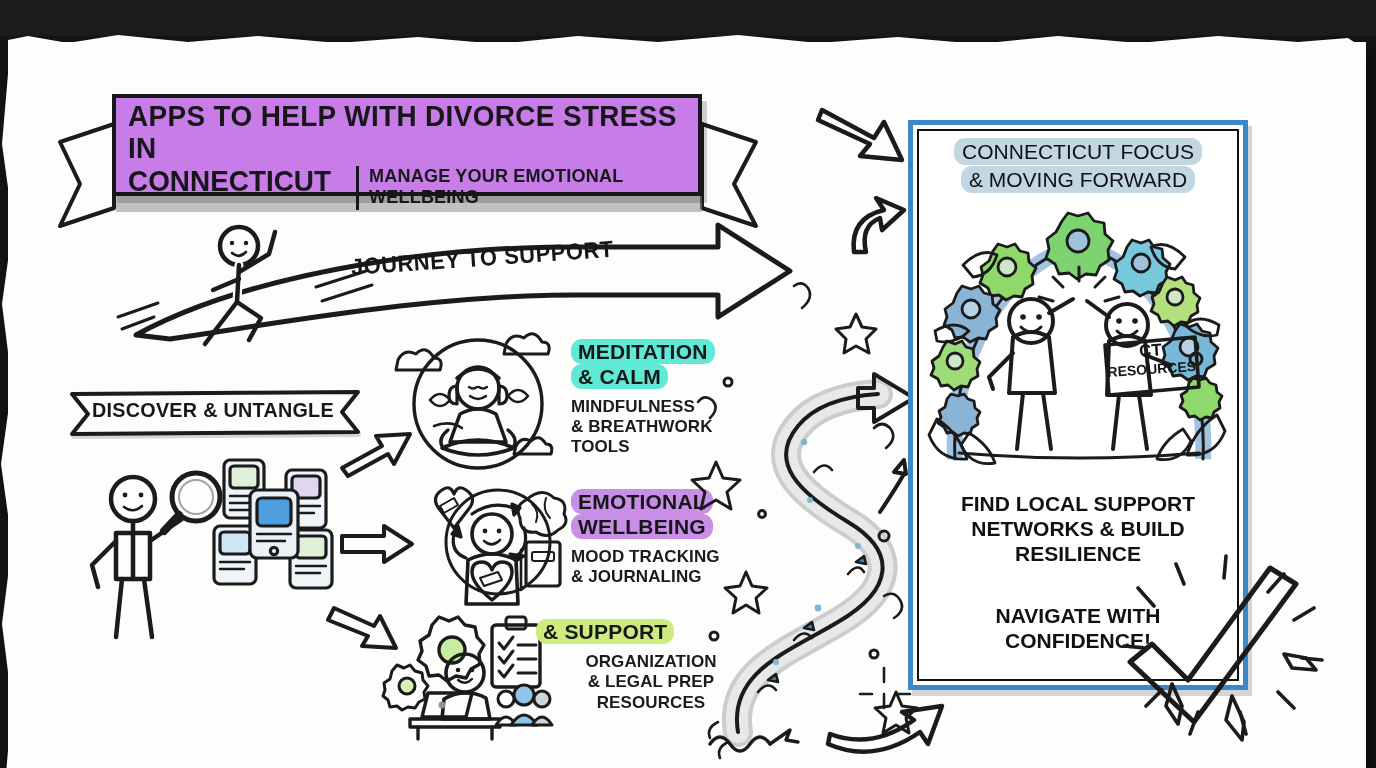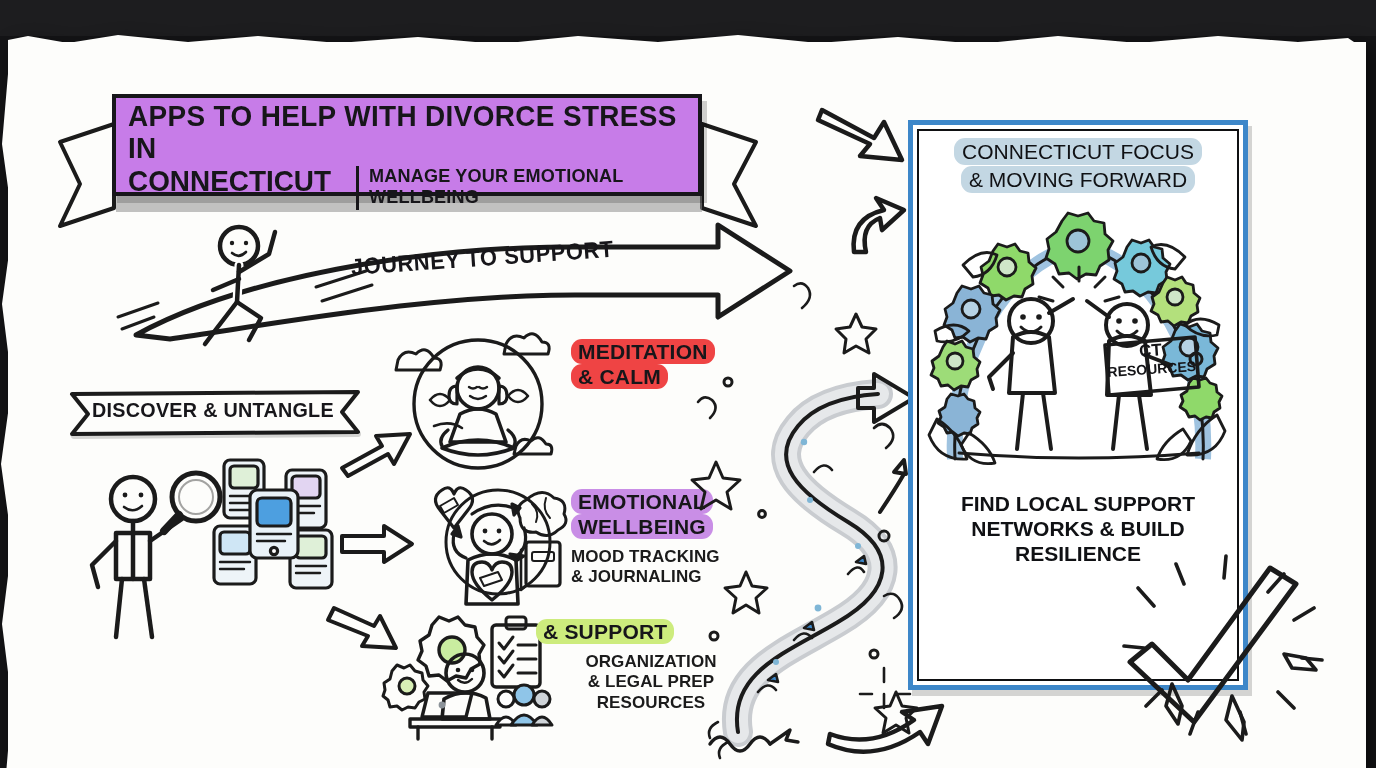--- a/index.html
+++ b/index.html
@@ -42,21 +42,21 @@
     font-family:"Liberation Sans Narrow","Liberation Sans",sans-serif;transform:scaleX(.94);transform-origin:left center;}
 
   
   .topic{position:absolute;}
   .topic .hl{
     display:inline;font-size:21px;font-weight:bold;color:#17161a;line-height:1.18;
     font-family:"Liberation Sans Narrow","Liberation Sans",sans-serif;
     padding:1px 7px;border-radius:11px;box-decoration-break:clone;-webkit-box-decoration-break:clone;
     letter-spacing:.2px;
   }
-  .hl-blue{background:#ef4444;}
+  .hl-blue{background:#5eead4;}
   .hl-purple{background:#c98ee6;}
   .hl-green{background:#cdec7d;}
   .topic .sub{
     margin-top:7px;font-size:17px;font-weight:bold;color:#1b1b1b;line-height:1.2;
     font-family:"Liberation Sans Narrow","Liberation Sans",sans-serif;letter-spacing:.1px;
   }
 
   
   .marker{position:absolute;font-weight:bold;color:#17161a;
     font-family:"Liberation Sans Narrow","Liberation Sans",sans-serif;line-height:1.16;}
@@ -204,20 +204,25 @@
       <path d="M67,48 q21,-18 42,0" class="ink" stroke-width="3.6"></path>
       <path d="M79,57 q4,3 8,0 M89,57 q4,3 8,0" class="ink" stroke-width="2.4"></path>
       <path d="M80,66 q8,6 16,0" class="ink" stroke-width="2.4"></path>
       <path d="M70,84 q18,-10 36,0 L116,112 L60,112 Z" fill="#fff" class="ink" stroke-width="3.6"></path>
       <path d="M52,118 q36,-16 72,0 q-36,14 -72,0 Z" fill="#fff" class="ink" stroke-width="3.6"></path>
       <path d="M58,100 q-10,8 -6,16 M118,100 q10,8 6,16" class="ink" stroke-width="3.4"></path>
     </svg>
     <div class="topic" style="left:563px;top:298px;width:160px;">
       <div><span class="hl hl-blue">MEDITATION</span></div>
       <div><span class="hl hl-blue">&amp; CALM</span></div>
+      <div class="sub">
+        <div>MINDFULNESS</div>
+        <div>&amp; BREATHWORK</div>
+        <div>TOOLS</div>
+      </div>
     </div>
 
     <svg class="abs" style="left:420px;top:438px;" width="150" height="124">
       <circle cx="70" cy="62" r="52" fill="#c085e0" class="ink" stroke-width="3"></circle>
       <path d="M12,30 q-10,-12 2,-20 q8,-6 12,4 q4,-10 12,-4 q12,8 2,20 L26,48 Z" fill="#bf86e0" class="ink" stroke-width="3.2"></path>
       <path d="M12,26 l14,-8 l4,7 l-14,8 Z" fill="#f2eede" class="ink" stroke-width="2"></path>
       <path d="M98,20 q16,-14 28,-2 q14,2 10,16 q6,10 -6,16 q-10,10 -22,2 q-16,2 -16,-14 q-6,-12 6,-18 Z" fill="#c49ae8" class="ink" stroke-width="3"></path>
       <path d="M104,24 q8,8 4,18 M118,18 q-4,12 4,20" class="ink" stroke-width="2"></path>
       <g class="ink" stroke-width="3.2">
         <path d="M44,34 q20,-14 42,-6" fill="none"></path>
@@ -451,20 +456,24 @@
           <div style="font-size:17px;font-weight:bold;color:#141417;font-family:'Liberation Sans Narrow','Liberation Sans',sans-serif;">CT</div>
           <div style="font-size:14px;font-weight:bold;color:#141417;font-family:'Liberation Sans Narrow','Liberation Sans',sans-serif;">RESOURCES</div>
         </div>
       </div>
 
       <div class="panel-body" style="top:366px;font-size:21px;line-height:1.2;text-align:center;">
         <div>FIND LOCAL SUPPORT</div>
         <div>NETWORKS &amp; BUILD</div>
         <div>RESILIENCE</div>
       </div>
+      <div class="panel-body" style="top:478px;font-size:21px;line-height:1.2;">
+        <div>NAVIGATE WITH</div>
+        <div>CONFIDENCE!</div>
+      </div>
     </div>
 
     <svg class="abs" style="left:1120px;top:520px;" width="190" height="180">
       <g class="ink" stroke-width="3.6">
         <path d="M26,44 L10,26 M56,22 L48,2 M96,16 L98,-6 M140,30 L156,12 M166,58 L186,46 M174,96 L194,98 M150,130 L166,146 M112,150 L118,172 M70,150 L62,172 M34,128 L18,144 M16,86 L-4,84"></path>
       </g>
       <g class="ink" stroke-width="3.6" fill="#73cf7f">
         <path d="M44,122 l10,22 l-4,18 l-12,-18 Z"></path>
         <path d="M104,134 l12,26 l-2,18 l-16,-20 Z"></path>
         <path d="M156,92 l22,4 l10,12 l-24,-2 Z"></path>

